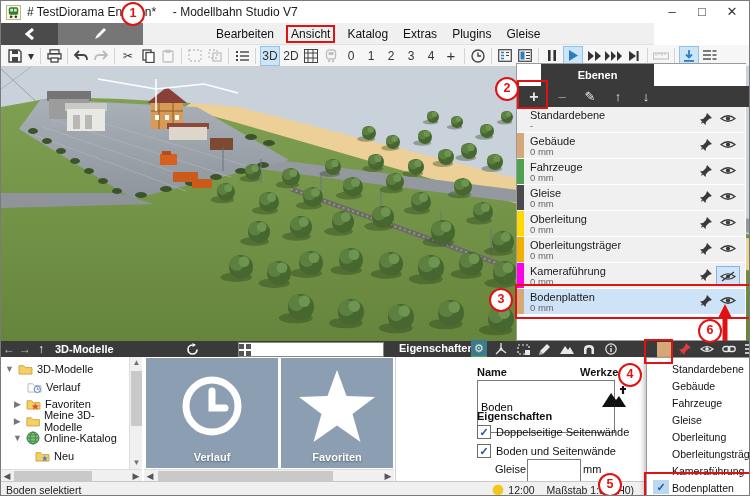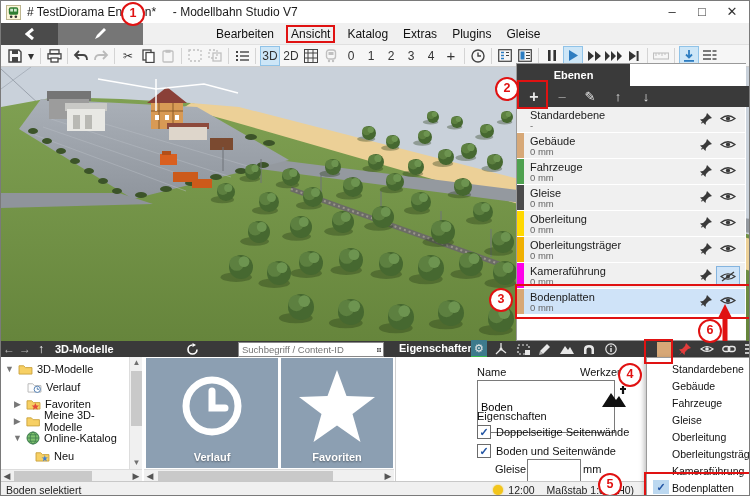--- a/index.html
+++ b/index.html
@@ -5,39 +5,39 @@
   html,body{margin:0;padding:0;background:#d8d8d8;font-family:"Liberation Sans",sans-serif;}
   #win{position:relative;width:750px;height:496px;background:#fff;border:1px solid #7a7a7a;box-sizing:border-box;overflow:hidden;font-size:12px;color:#111;}
   .abs{position:absolute;box-sizing:border-box;}
   
   #titlebar{left:0;top:0;width:750px;height:22px;background:#fff;display:flex;align-items:center;}
   #app-icon{width:15px;height:15px;margin:0 6px 0 5px;}
   #title-text{font-size:12px;color:#1a1a1a;}
   .winbtn{width:30px;height:20px;display:flex;align-items:center;justify-content:center;color:#333;font-size:13px;}
   #winbtns{position:absolute;right:4px;top:0;display:flex;}
   
-  #menubar{left:0;top:22px;width:750px;height:22px;background:#f0f0f0;display:flex;align-items:center;border-bottom:1px solid #e0e0e0;}
+  #menubar{left:0;top:22px;width:653px;height:22px;background:#f0f0f0;display:flex;align-items:center;border-bottom:1px solid #e0e0e0;}
   #mb-dark1{width:57px;height:22px;background:#4b4b4b;display:flex;align-items:center;justify-content:center;}
   #mb-dark2{width:85px;height:22px;background:#767676;display:flex;align-items:center;justify-content:center;}
   #menu-items{display:flex;margin-left:70px;gap:9px;align-items:center;}
   .menu-item{padding:1px 3px;color:#111;}
   .menu-item.hl{border:2px solid #e01212;padding:0 3px;}
   
   #toolbar{left:0;top:44px;width:750px;height:22px;background:#f6f6f6;border-bottom:1px solid #cfcfcf;display:flex;align-items:center;padding-left:4px;}
   .tb{height:18px;min-width:18px;display:flex;align-items:center;justify-content:center;margin:0 1px;color:#333;font-size:12px;}
   .tb.gray{color:#b5b5b5;}
   .tb.on{background:#cde6f7;border:1px solid #90c3e8;}
   .tsep{width:1px;height:16px;background:#d4d4d4;margin:0 3px;}
   .tb svg{display:block;}
   
   #scene{left:0;top:66px;width:750px;height:274px;}
   
   #layers{left:515px;top:62px;width:230px;height:278px;background:#fff;border:1px solid #9a9a9a;border-right:none;}
   #layers-tabs{position:absolute;left:0;top:0;width:228px;height:22px;background:#fff;display:flex;}
-  #layers-tab{width:113px;height:22px;background:#3a3a3a;color:#fff;font-weight:bold;font-size:11px;display:flex;align-items:center;justify-content:center;}
+  #layers-tab{width:113px;height:22px;background:#3a3a3a;color:#fff;font-weight:bold;font-size:11px;display:flex;align-items:center;justify-content:center;margin-left:24px;}
   #layers-tools{position:absolute;left:0;top:22px;width:228px;height:21px;background:#3a3a3a;display:flex;align-items:center;gap:12px;padding-left:9px;color:#e8e8e8;}
   .lt-ic{width:16px;text-align:center;font-size:13px;}
   .layer-row{position:absolute;left:0;width:228px;height:25px;background:#f0f0f0;}
   .layer-row.sel{background:#cfe3f8;}
   .strip{position:absolute;left:0;top:0;width:7px;height:25px;}
   .lr-name{position:absolute;left:13px;top:2px;font-size:11px;color:#1a1a1a;}
   .lr-h{position:absolute;left:13px;top:13px;font-size:9.5px;color:#666;}
   .lr-pin{position:absolute;right:33px;top:6px;}
   .lr-eye{position:absolute;right:9px;top:6px;}
   .eyebox{position:absolute;right:5px;top:3px;width:22px;height:18px;background:#cfe4f8;border:1px solid #84b4df;display:flex;align-items:center;justify-content:center;}
@@ -63,21 +63,21 @@
   .hscroll{top:468px;height:12px;background:#f0f0f0;border-top:1px solid #ddd;}
   .hthumb{position:absolute;top:1px;height:10px;background:#c9c9c9;}
   .har{position:absolute;top:0;width:12px;height:12px;color:#555;font-size:9px;text-align:center;line-height:12px;}
   
   #tilespanel{left:143px;top:356px;width:250px;height:112px;background:#fff;}
   .tile{position:absolute;top:1px;height:110px;background:#8c9fb2;}
   .tile-label{position:absolute;bottom:5px;width:100%;text-align:center;color:#fff;font-weight:bold;font-size:11px;text-shadow:0 1px 2px rgba(0,0,0,.4);}
   .tile svg{position:absolute;left:50%;top:44%;transform:translate(-50%,-50%);}
   
   #propspanel{left:394px;top:356px;width:356px;height:124px;background:#fff;border-left:1px solid #d0d0d0;}
-  .plabel{position:absolute;font-weight:normal;font-size:11px;color:#111;}
+  .plabel{position:absolute;font-weight:bold;font-size:11px;color:#111;}
   .pinput{position:absolute;border:1px solid #7a7a7a;background:#fff;font-size:11px;font-family:"Liberation Sans",sans-serif;padding:18px 3px;outline:none;}
   .pcheck{position:absolute;display:flex;align-items:center;gap:5px;font-size:11px;color:#111;}
   .cbox{width:12px;height:12px;border:1px solid #6b6b6b;background:#fff;display:flex;align-items:center;justify-content:center;color:#2456a4;font-size:11px;font-weight:bold;line-height:11px;}
   
   #layerdrop{left:645px;top:356px;width:105px;height:140px;background:#fff;border:1px solid #9a9a9a;box-shadow:-2px 2px 5px rgba(0,0,0,.25);z-index:20;}
   .ditem{position:absolute;left:0;width:103px;height:17px;font-size:10.5px;color:#111;display:flex;align-items:center;}
   .ditem .dlabel{margin-left:25px;}
   .dcheck{position:absolute;left:6px;top:1px;width:16px;height:14px;background:#bcd8f0;color:#2456a4;font-size:11px;font-weight:bold;text-align:center;line-height:14px;}
   
   #statusbar{left:0;top:480px;width:750px;height:16px;background:#f0f0f0;border-top:1px solid #c8c8c8;display:flex;align-items:center;font-size:10.5px;color:#222;}
@@ -839,21 +839,20 @@
     <span class="nav-ar">←</span>
     <span class="nav-ar">→</span>
     <span class="nav-ar" style="color:#fff;">↑</span>
     <span id="nav-title">3D-Modelle</span>
     <svg width="13" height="13" viewBox="0 0 13 13" style="margin-left:72px;">
       <path d="M11 6.5 A4.5 4.5 0 1 1 6.5 2" fill="none" stroke="#fff" stroke-width="1.6"></path>
       <path d="M6.5 0 L10 2 L6.5 4 Z" fill="#fff"></path>
     </svg>
   </div>
   <div id="search-wrap" class="abs">
-    <input id="search-input" placeholder="Suchbegriff / Content-ID" style="">
     <svg id="grid-ic" viewBox="0 0 12 12">
         <g fill="#555">
           <rect x="0" y="0" width="5" height="5"></rect>
           <rect x="7" y="0" width="5" height="5"></rect>
           <rect x="0" y="7" width="5" height="5"></rect>
           <rect x="7" y="7" width="5" height="5"></rect>
         </g>
       </svg>
   </div>
   <div id="props-title" class="abs">Eigenschaften</div>

